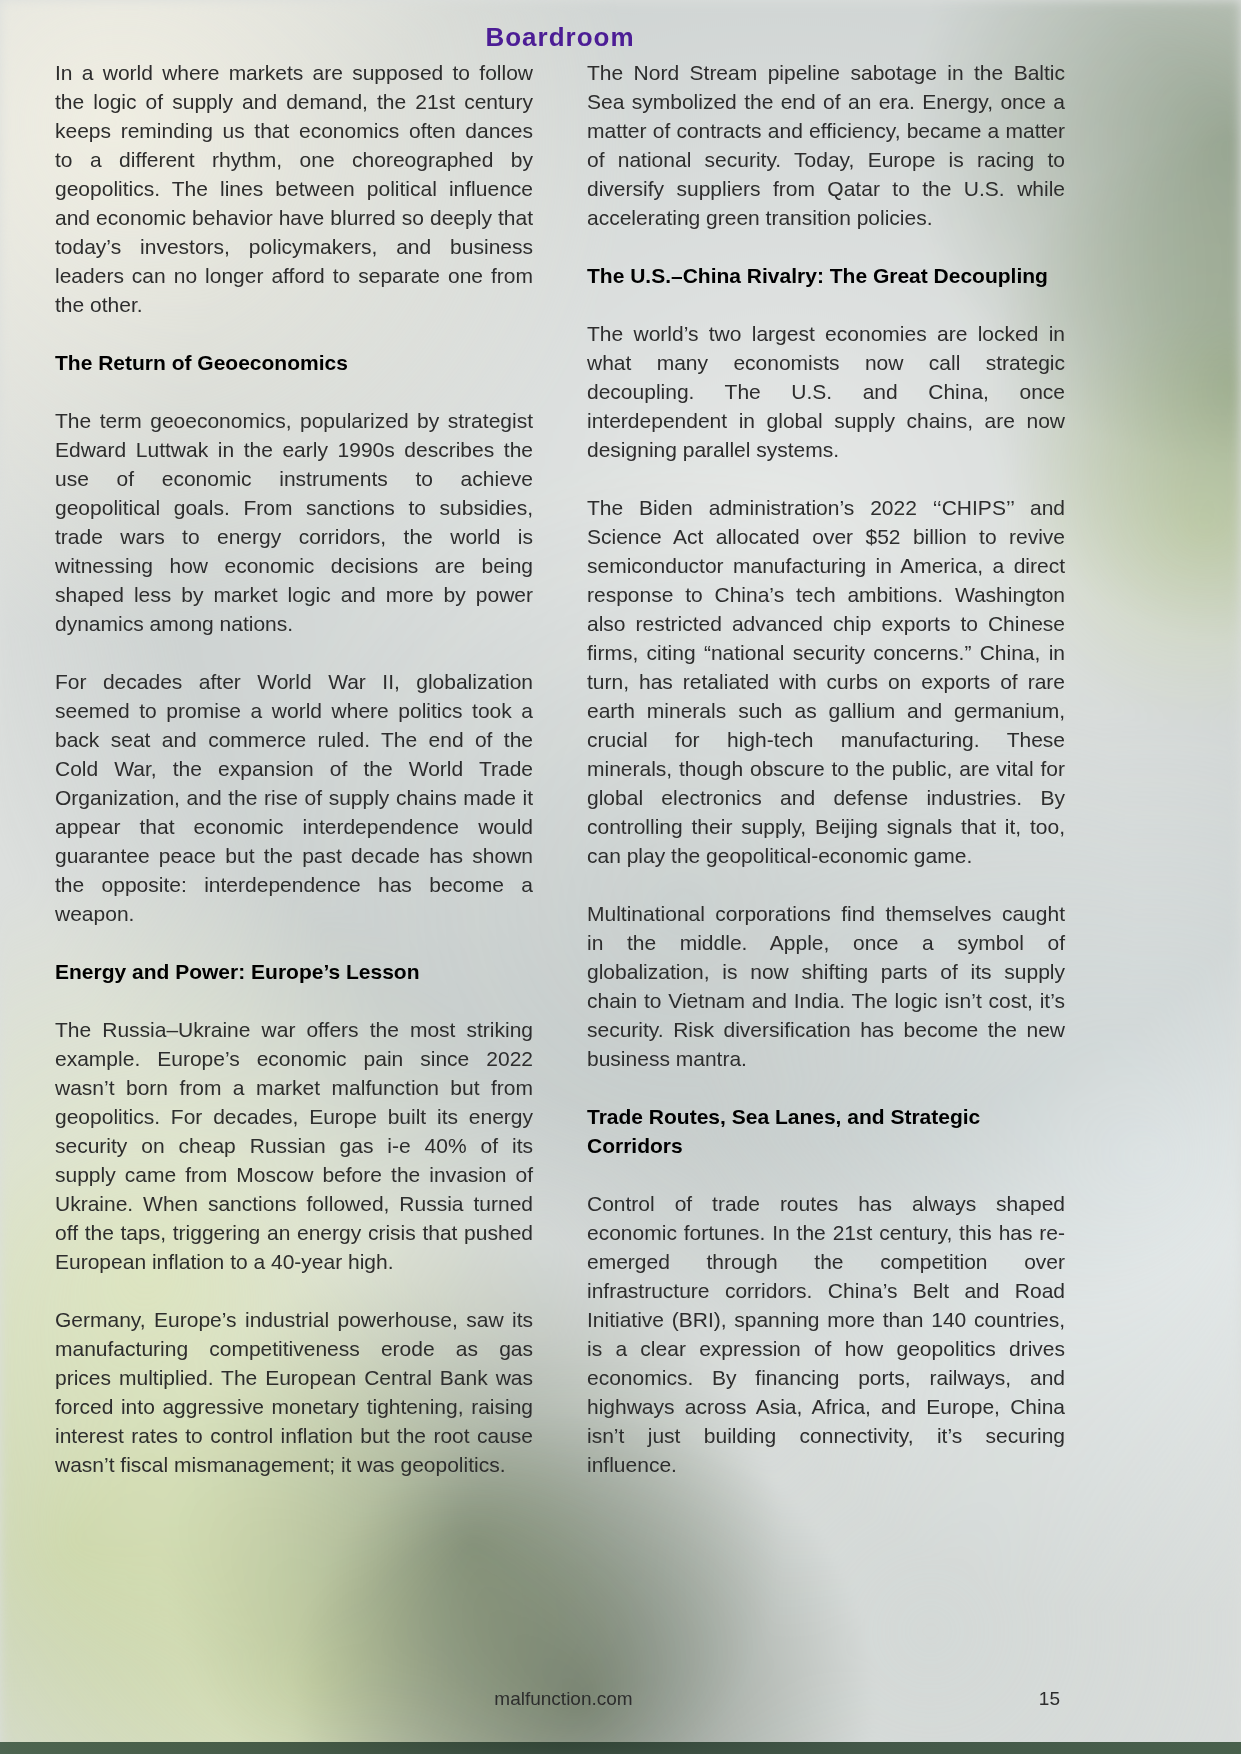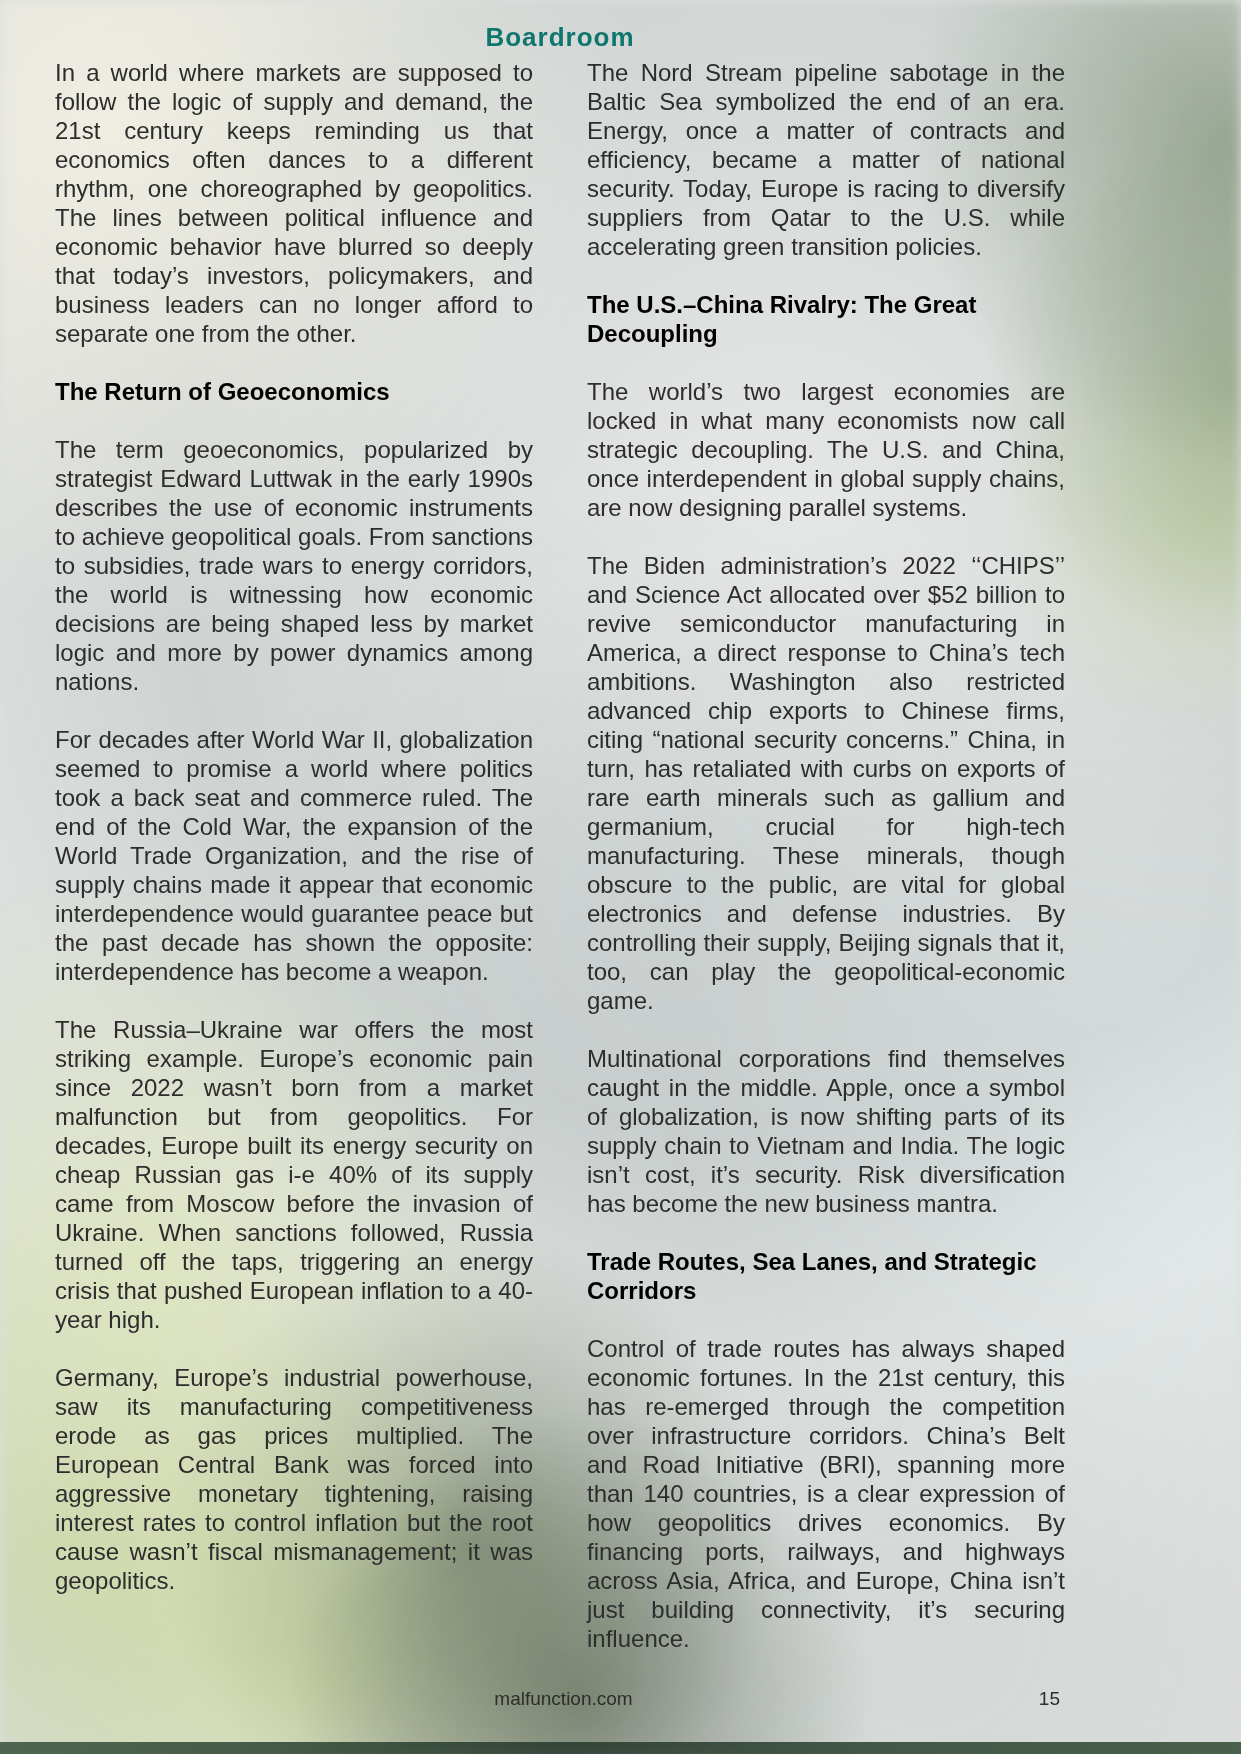--- a/index.html
+++ b/index.html
@@ -34,31 +34,31 @@
     background:linear-gradient(90deg,#35503a,#24382b 45%,#2f4a33);
     opacity:.85;
   }
   .page{
     position:absolute;inset:0;
   }
   .masthead{
     position:absolute;top:22px;left:0;width:1120px;
     text-align:center;
     font-size:26px;font-weight:bold;letter-spacing:1px;
-    color:#0f766e;
+    color:#4c1d95;
   }
   .columns{
     position:absolute;top:58px;left:55px;
     width:1010px;
     display:flex;gap:54px;
   }
   .col{
     width:478px;
     color:#2d2d2d;
-    font-size:24px;line-height:29px;
+    font-size:21px;line-height:29px;
     text-align:justify;
   }
   .col p{margin:0 0 29px 0;}
   .col p.head{
     font-weight:bold;color:#000000;
     text-align:left;
     margin:0 0 29px 0;
   }
   .col p:last-child{margin-bottom:0;}
   .footer{
@@ -79,20 +79,21 @@
 
 <div class="page">
   <div class="masthead">Boardroom</div>
 
   <div class="columns">
     <div class="col" id="col-left">
         <p>In a world where markets are supposed to follow the logic of supply and demand, the 21st century keeps reminding us that economics often dances to a different rhythm, one choreographed by geopolitics. The lines between political influence and economic behavior have blurred so deeply that today’s investors, policymakers, and business leaders can no longer afford to separate one from the other.</p>
         <p class="head">The Return of Geoeconomics</p>
         <p>The term geoeconomics, popularized by strategist Edward Luttwak in the early 1990s describes the use of economic instruments to achieve geopolitical goals. From sanctions to subsidies, trade wars to energy corridors, the world is witnessing how economic decisions are being shaped less by market logic and more by power dynamics among nations.</p>
         <p>For decades after World War II, globalization seemed to promise a world where politics took a back seat and commerce ruled. The end of the Cold War, the expansion of the World Trade Organization, and the rise of supply chains made it appear that economic interdependence would guarantee peace but the past decade has shown the opposite: interdependence has become a weapon.</p>
+        <p class="head">Energy and Power: Europe’s Lesson</p>
         <p>The Russia–Ukraine war offers the most striking example. Europe’s economic pain since 2022 wasn’t born from a market malfunction but from geopolitics. For decades, Europe built its energy security on cheap Russian gas i-e 40% of its supply came from Moscow before the invasion of Ukraine. When sanctions followed, Russia turned off the taps, triggering an energy crisis that pushed European inflation to a 40-year high.</p>
         <p>Germany, Europe’s industrial powerhouse, saw its manufacturing competitiveness erode as gas prices multiplied. The European Central Bank was forced into aggressive monetary tightening, raising interest rates to control inflation but the root cause wasn’t fiscal mismanagement; it was geopolitics.</p>
       </div>
     <div class="col" id="col-right">
         <p>The Nord Stream pipeline sabotage in the Baltic Sea symbolized the end of an era. Energy, once a matter of contracts and efficiency, became a matter of national security. Today, Europe is racing to diversify suppliers from Qatar to the U.S. while accelerating green transition policies.</p>
         <p class="head">The U.S.–China Rivalry: The Great Decoupling</p>
         <p>The world’s two largest economies are locked in what many economists now call strategic decoupling. The U.S. and China, once interdependent in global supply chains, are now designing parallel systems.</p>
         <p>The Biden administration’s 2022 ‘‘CHIPS’’ and Science Act allocated over $52 billion to revive semiconductor manufacturing in America, a direct response to China’s tech ambitions. Washington also restricted advanced chip exports to Chinese firms, citing “national security concerns.” China, in turn, has retaliated with curbs on exports of rare earth minerals such as gallium and germanium, crucial for high-tech manufacturing. These minerals, though obscure to the public, are vital for global electronics and defense industries. By controlling their supply, Beijing signals that it, too, can play the geopolitical-economic game.</p>
         <p>Multinational corporations find themselves caught in the middle. Apple, once a symbol of globalization, is now shifting parts of its supply chain to Vietnam and India. The logic isn’t cost, it’s security. Risk diversification has become the new business mantra.</p>
         <p class="head">Trade Routes, Sea Lanes, and Strategic Corridors</p>

